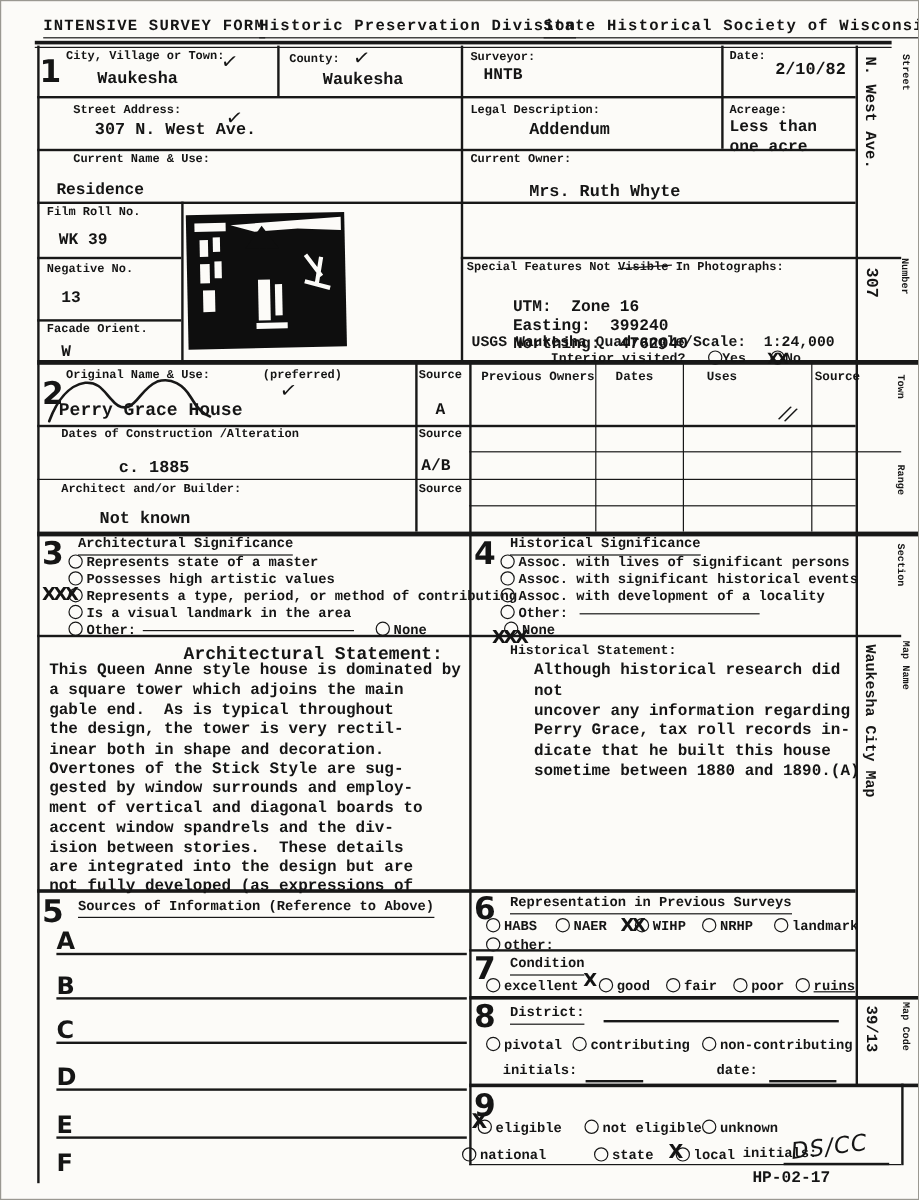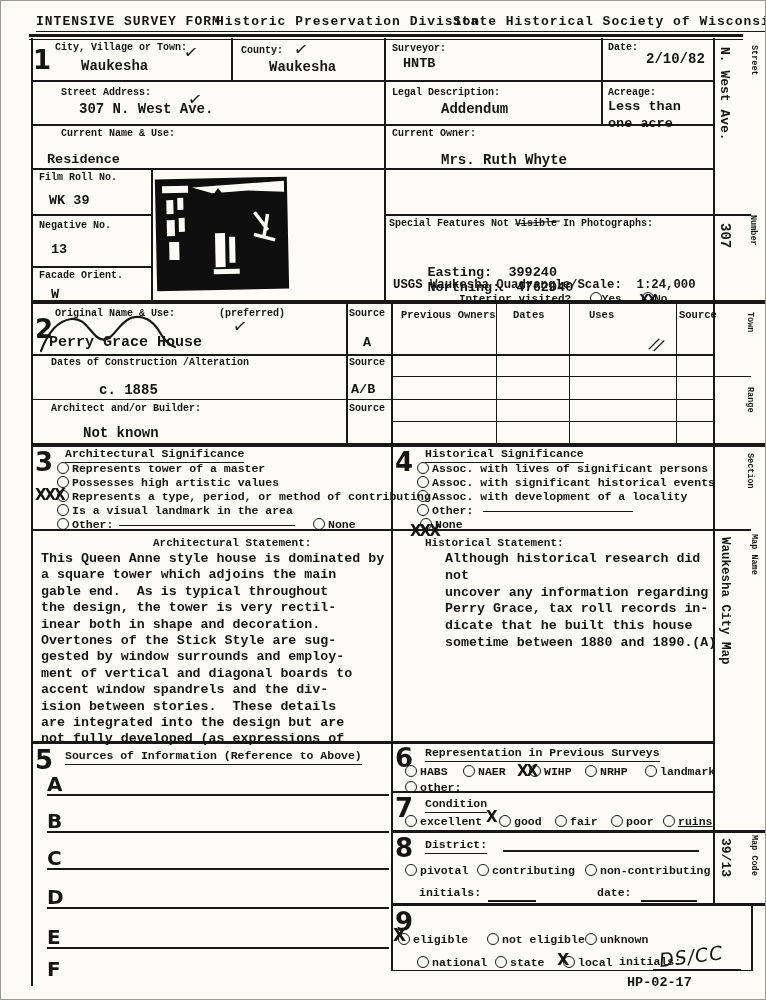--- a/index.html
+++ b/index.html
@@ -128,20 +128,23 @@
       <rect x="18" y="66" width="10" height="18" fill="#fcfbf8"></rect>
       <rect x="64" y="58" width="10" height="34" fill="#fcfbf8"></rect>
       <rect x="78" y="62" width="6" height="26" fill="#fcfbf8"></rect>
       <rect x="62" y="94" width="26" height="5" fill="#fcfbf8"></rect>
       <path d="M104,38 l13,18 M117,40 l-4,22 M103,60 l21,6" stroke="#fcfbf8" stroke-width="3.5" fill="none"></path>
     </svg>
   </div>
 
   <div class="abs lbl" style="left:388px;top:217px;">Special Features Not Visible In Photographs:</div>
   <div class="hl" style="left:514px;top:221px;width:45px;height:1.2px;transform:rotate(-4deg);"></div>
+  <div class="abs val" style="left:394px;top:231px;">
+    <span>UTM:</span>&nbsp;&nbsp;<span>Zone 16</span>
+  </div>
   <div class="abs val" style="left:394px;top:247px;">
     <span>Easting:</span>&nbsp;&nbsp;<span>399240</span>
   </div>
   <div class="abs val" style="left:394px;top:262px;">
     <span>Northing:</span>&nbsp;&nbsp;<span>4762040</span>
   </div>
   <div class="abs" style="left:392px;top:277px;font:700 12.3px/1.2 'Liberation Mono',monospace;white-space:nowrap;">
     <span>USGS Waukesha Quadrangle/Scale:</span>&nbsp;&nbsp;<span>1:24,000</span>
   </div>
   <div class="abs" style="left:458px;top:291px;white-space:nowrap;font:700 11px/1 'Liberation Mono',monospace;">
@@ -171,27 +174,27 @@
   <div class="abs val14" style="left:46px;top:424px;">Not known</div>
   <div class="abs lbl" style="left:348px;top:402px;">Source</div>
 
   <div class="abs lbl" style="left:400px;top:308px;font-size:10.5px;">Previous Owners</div>
   <div class="abs lbl" style="left:512px;top:308px;font-size:10.5px;">Dates</div>
   <div class="abs lbl" style="left:588px;top:308px;font-size:10.5px;">Uses</div>
   <div class="abs lbl" style="left:678px;top:308px;font-size:10.5px;">Source</div>
 
   <div class="abs num" style="left:34px;top:448px;">3</div>
   <div class="abs stitle" style="left:64px;top:446px;">Architectural Significance</div>
-  <span class="opt" style="left:56px;top:461px;"><span class="cb"></span><span class="olbl">Represents tower of a master</span></span>
+  <span class="opt" style="left:56px;top:461px;"><span class="cb"></span><span class="olbl">Represents state of a master</span></span>
   <span class="opt" style="left:56px;top:475px;"><span class="cb"></span><span class="olbl">Possesses high artistic values</span></span>
   <span class="opt" style="left:56px;top:489px;"><span class="cb"></span><span class="olbl">Represents a type, period, or method of contributing</span><i class="mark" style="left:-22px;top:-2px;">XXX</i></span>
   <span class="opt" style="left:56px;top:503px;"><span class="cb"></span><span class="olbl">Is a visual landmark in the area</span></span>
   <span class="opt" style="left:56px;top:517px;"><span class="cb"></span><span class="olbl">Other:</span></span>
   <span class="opt" style="left:312px;top:517px;"><span class="cb"></span><span class="olbl">None</span></span>
-  <div class="abs lbl" style="left:152px;top:536px;font-size:11px;">Architectural Statement:</div>
+  <div class="abs lbl" style="left:152px;top:536px;font-size:15px;">Architectural Statement:</div>
   <div class="abs stmt" style="left:40px;top:550px;width:420px;">This Queen Anne style house is dominated by
 a square tower which adjoins the main
 gable end.  As is typical throughout
 the design, the tower is very rectil-
 inear both in shape and decoration.
 Overtones of the Stick Style are sug-
 gested by window surrounds and employ-
 ment of vertical and diagonal boards to
 accent window spandrels and the div-
 ision between stories.  These details
@@ -243,21 +246,21 @@
   <span class="opt" style="left:404px;top:863px;"><span class="cb"></span><span class="olbl">pivotal</span></span>
   <span class="opt" style="left:476px;top:863px;"><span class="cb"></span><span class="olbl">contributing</span></span>
   <span class="opt" style="left:584px;top:863px;"><span class="cb"></span><span class="olbl">non-contributing</span></span>
   <div class="abs" style="left:418px;top:886px;font:700 11.5px/1 'Liberation Mono',monospace;">initials:</div>
   <div class="abs" style="left:596px;top:886px;font:700 11.5px/1 'Liberation Mono',monospace;">date:</div>
 
   <div class="abs num" style="left:394px;top:908px;">9</div>
   <span class="opt" style="left:397px;top:932px;"><span class="cb"></span><span class="olbl">eligible</span><i class="mark" style="left:-5px;top:-6px;font-size:17px;">X</i></span>
   <span class="opt" style="left:486px;top:932px;"><span class="cb"></span><span class="olbl">not eligible</span></span>
   <span class="opt" style="left:584px;top:932px;"><span class="cb"></span><span class="olbl">unknown</span></span>
-  <span class="opt" style="left:416px;top:955px;text-align:center;"><span class="cb"></span><span class="olbl">national</span></span>
+  <span class="opt" style="left:384px;top:955px;text-align:center;"><span class="cb"></span><span class="olbl">national</span></span>
   <span class="opt" style="left:494px;top:955px;"><span class="cb"></span><span class="olbl">state</span></span>
   <span class="opt" style="left:562px;top:955px;"><span class="cb"></span><span class="olbl">local</span><i class="mark" style="left:-6px;top:-4px;font-size:16px;">X</i></span>
   <div class="abs" style="left:618px;top:955px;font:700 11.5px/1 'Liberation Mono',monospace;">initials:</div>
   <div class="abs hw" style="left:658px;top:946px;transform:rotate(-7deg);letter-spacing:1px;">DS/CC</div>
 
   <span class="abs vert slbl" style="left:748px;top:44px;">Street</span>
   <span class="abs vert sval" style="left:716px;top:46px;font-size:13px;">N. West Ave.</span>
   <span class="abs vert slbl" style="left:747px;top:214px;">Number</span>
   <span class="abs vert sval" style="left:716px;top:222px;font-size:14px;">307</span>
   <span class="abs vert slbl" style="left:744px;top:311px;">Town</span>

